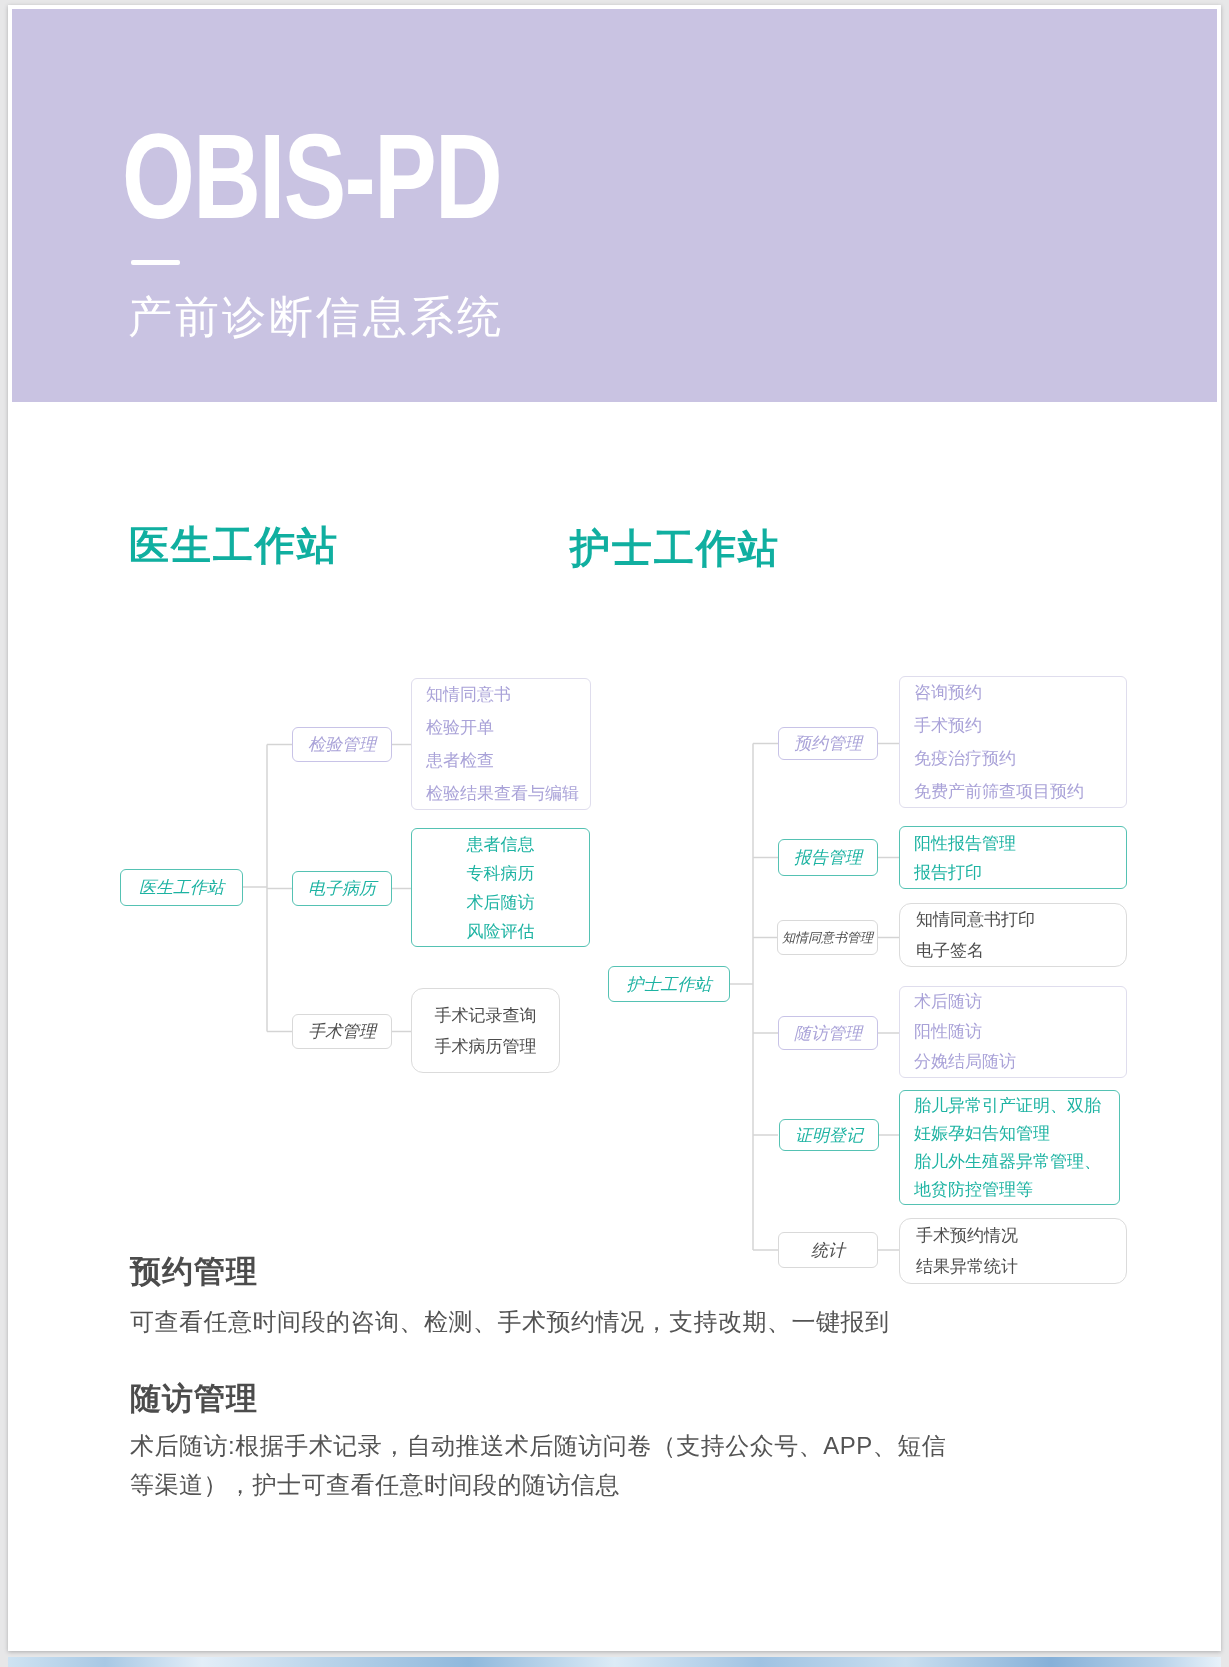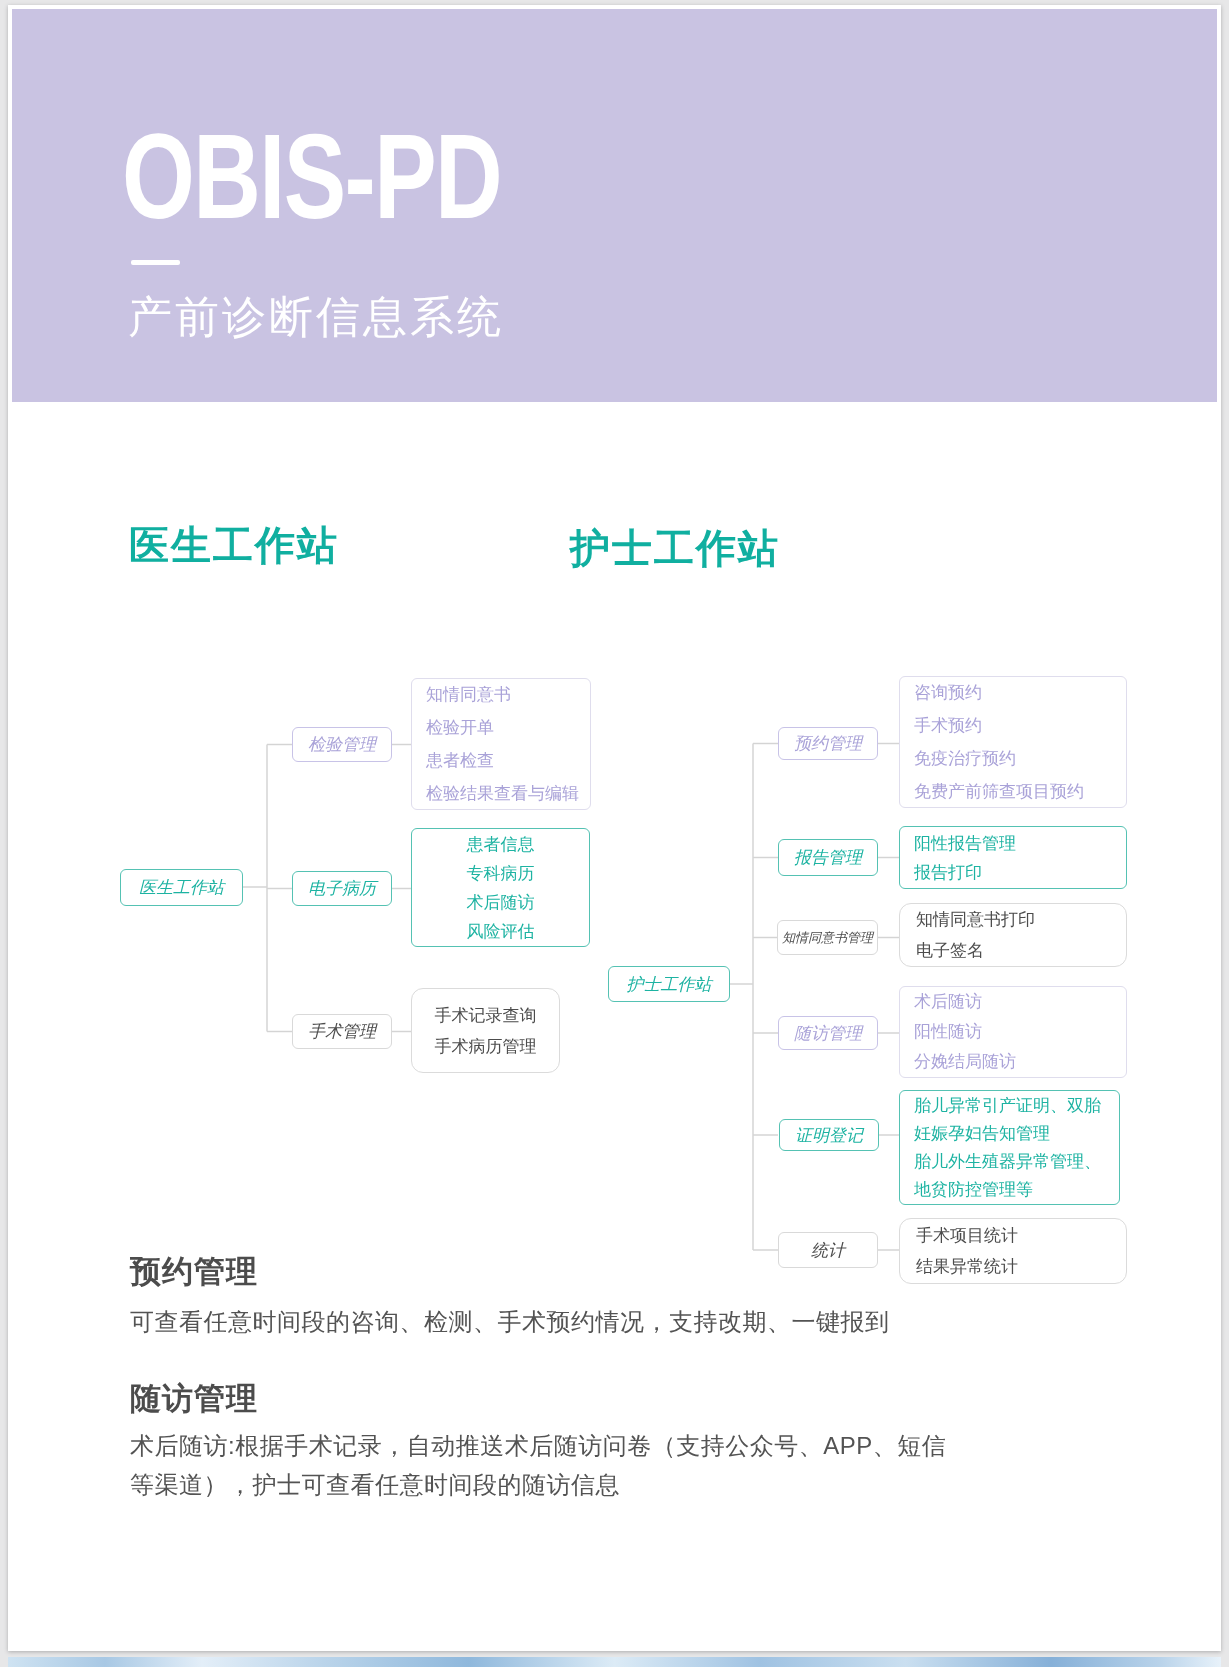--- a/index.html
+++ b/index.html
@@ -172,21 +172,21 @@
   <div class="box b-teal" style="left:779px;top:1119px;width:100px;height:32px">证明登记</div>
   <div class="leafbox lf-teal leaf-left" style="left:899px;top:1090px;width:221px;height:115px;line-height:28px">
     <div class="line">胎儿异常引产证明、双胎</div>
     <div class="line">妊娠孕妇告知管理</div>
     <div class="line">胎儿外生殖器异常管理、</div>
     <div class="line">地贫防控管理等</div>
   </div>
 
   <div class="box b-gray" style="left:778px;top:1232px;width:100px;height:36px">统计</div>
   <div class="leafbox lf-gray leaf-left" style="left:899px;top:1218px;width:228px;height:66px;line-height:31px;padding-left:16px">
-    <div class="line">手术项目统计</div>
+    <div class="line">手术预约情况</div>
     <div class="line">结果异常统计</div>
   </div>
 
   <div class="feature-title" style="left:130px;top:1251px">预约管理</div>
   <div class="feature-line" style="left:130px;top:1306px">可查看任意时间段的咨询、检测、手术预约情况，支持改期、一键报到</div>
 
   <div class="feature-title" style="left:130px;top:1378px">随访管理</div>
   <div class="feature-line" style="left:130px;top:1469px">等渠道），护士可查看任意时间段的随访信息</div>
   <div class="feature-line" style="left:130px;top:1430px">术后随访:根据手术记录，自动推送术后随访问卷（支持公众号、APP、短信</div>
 

